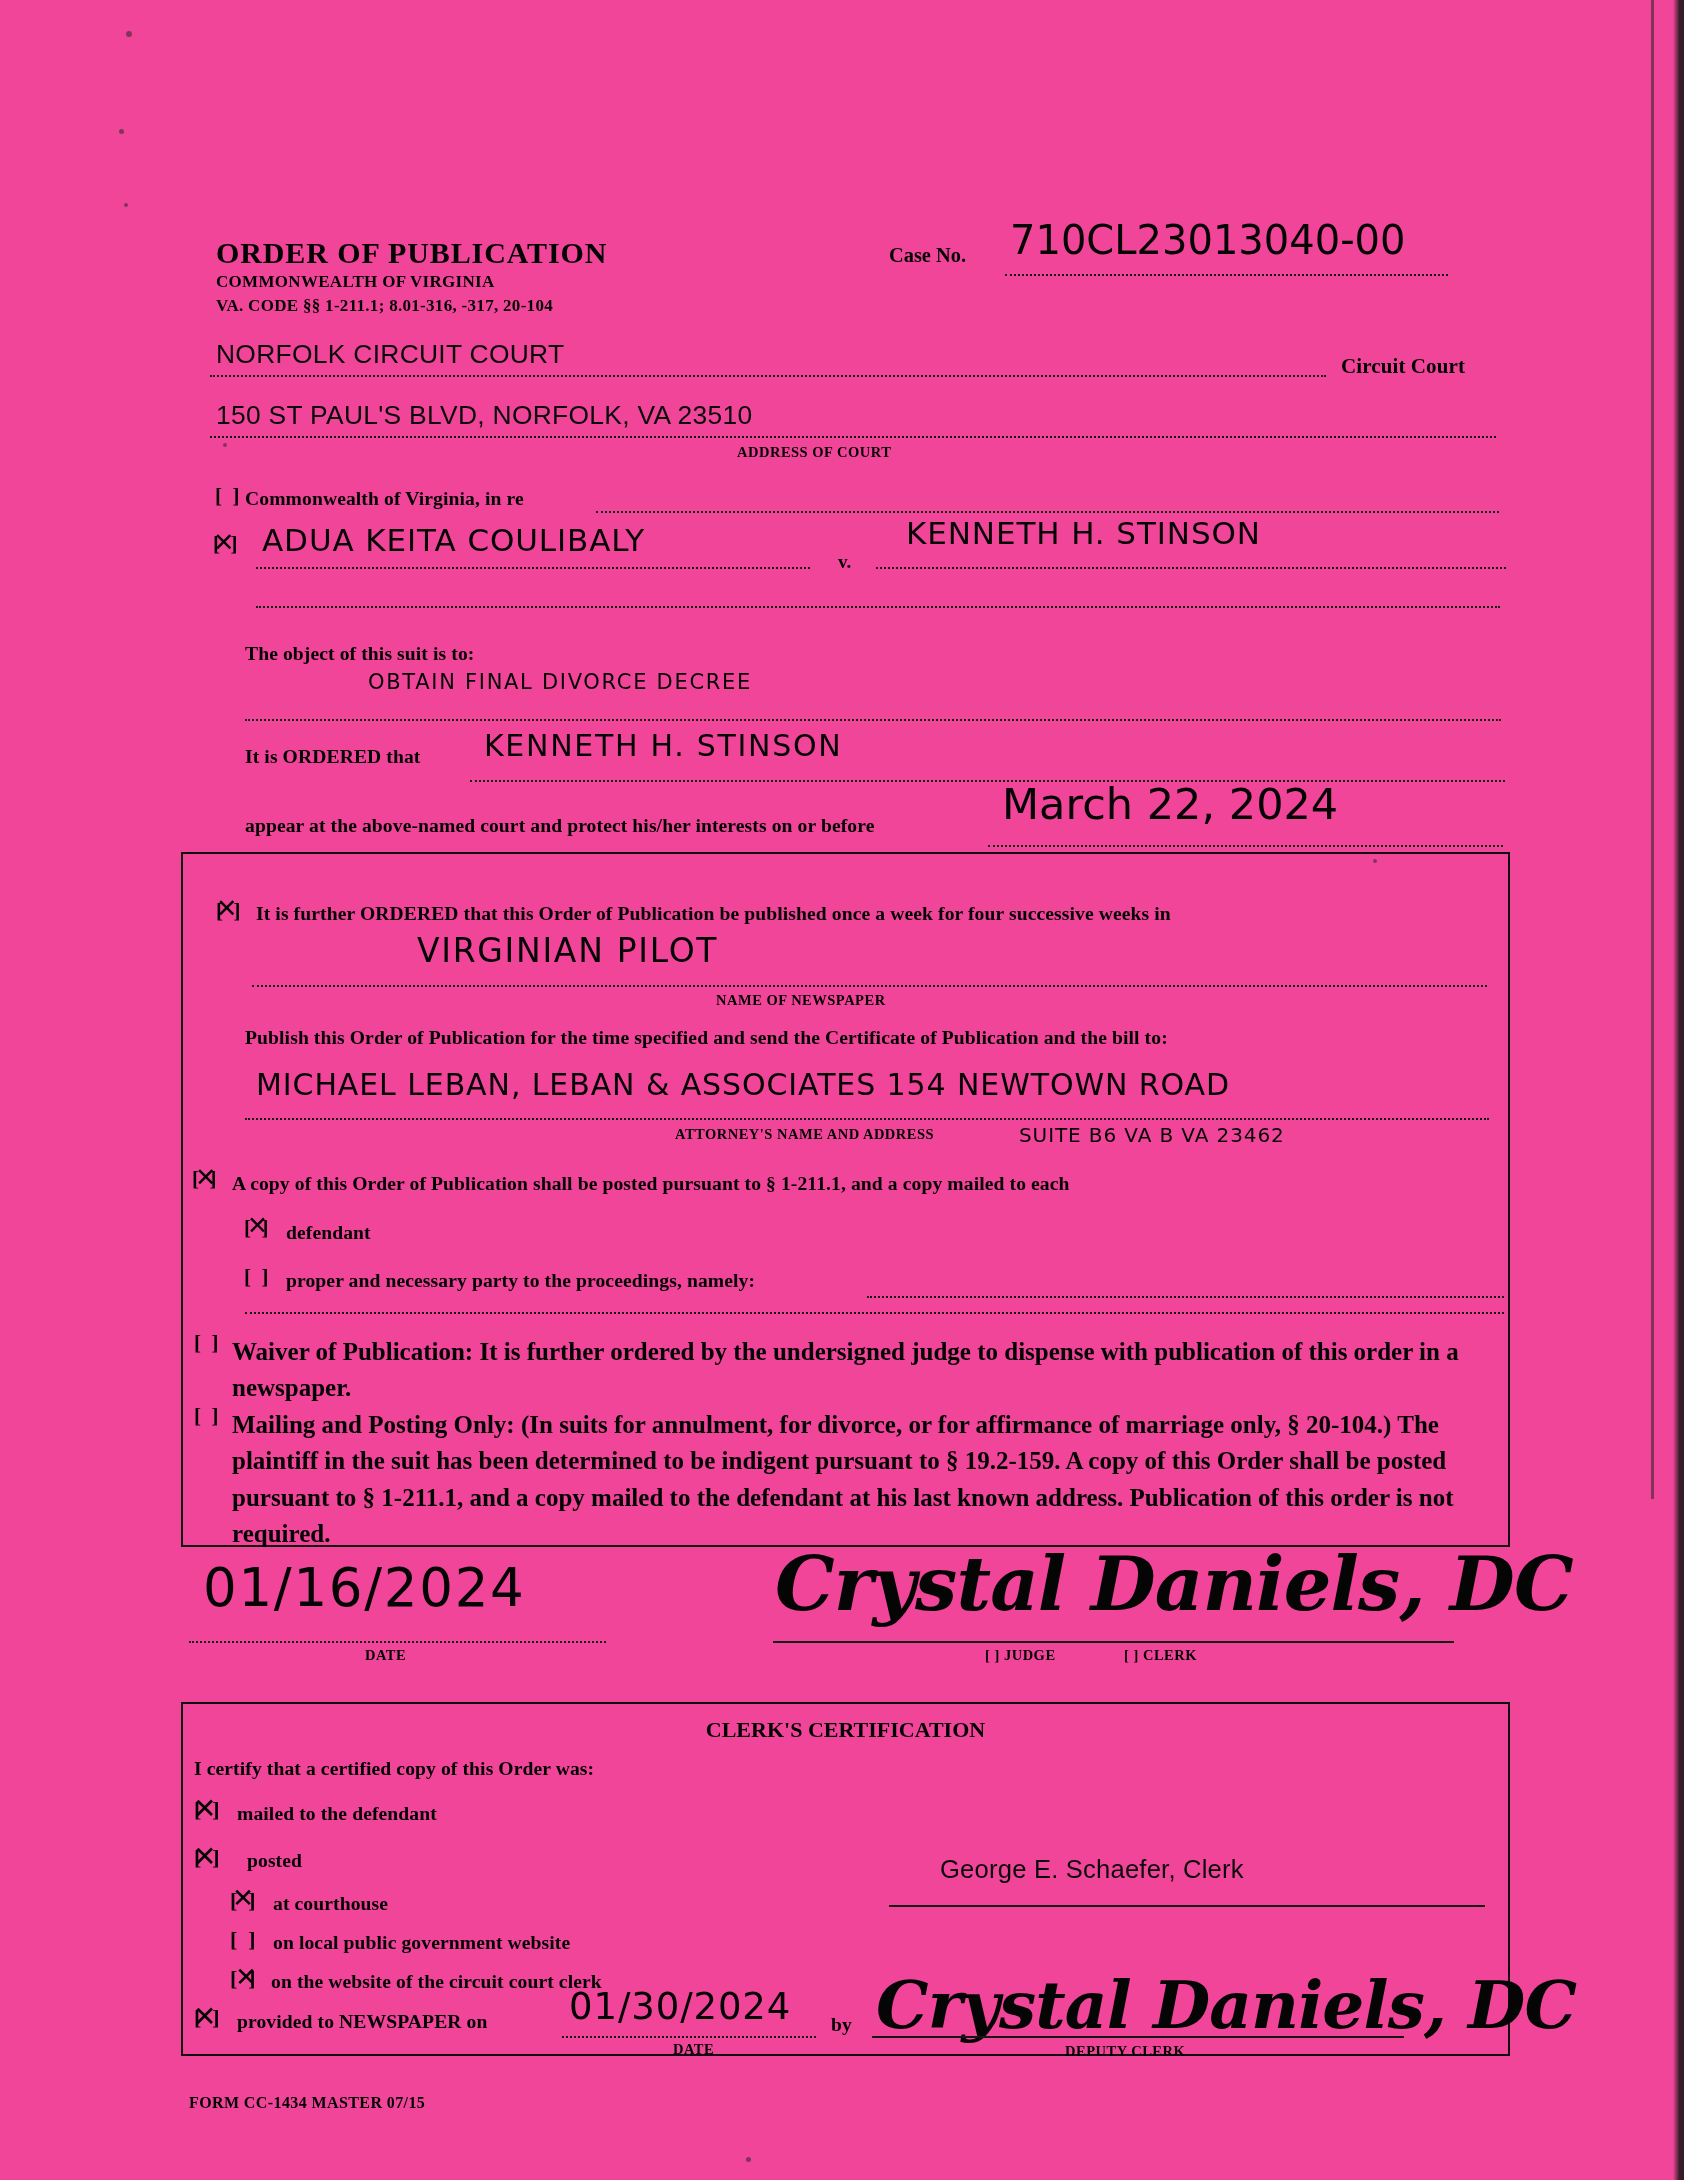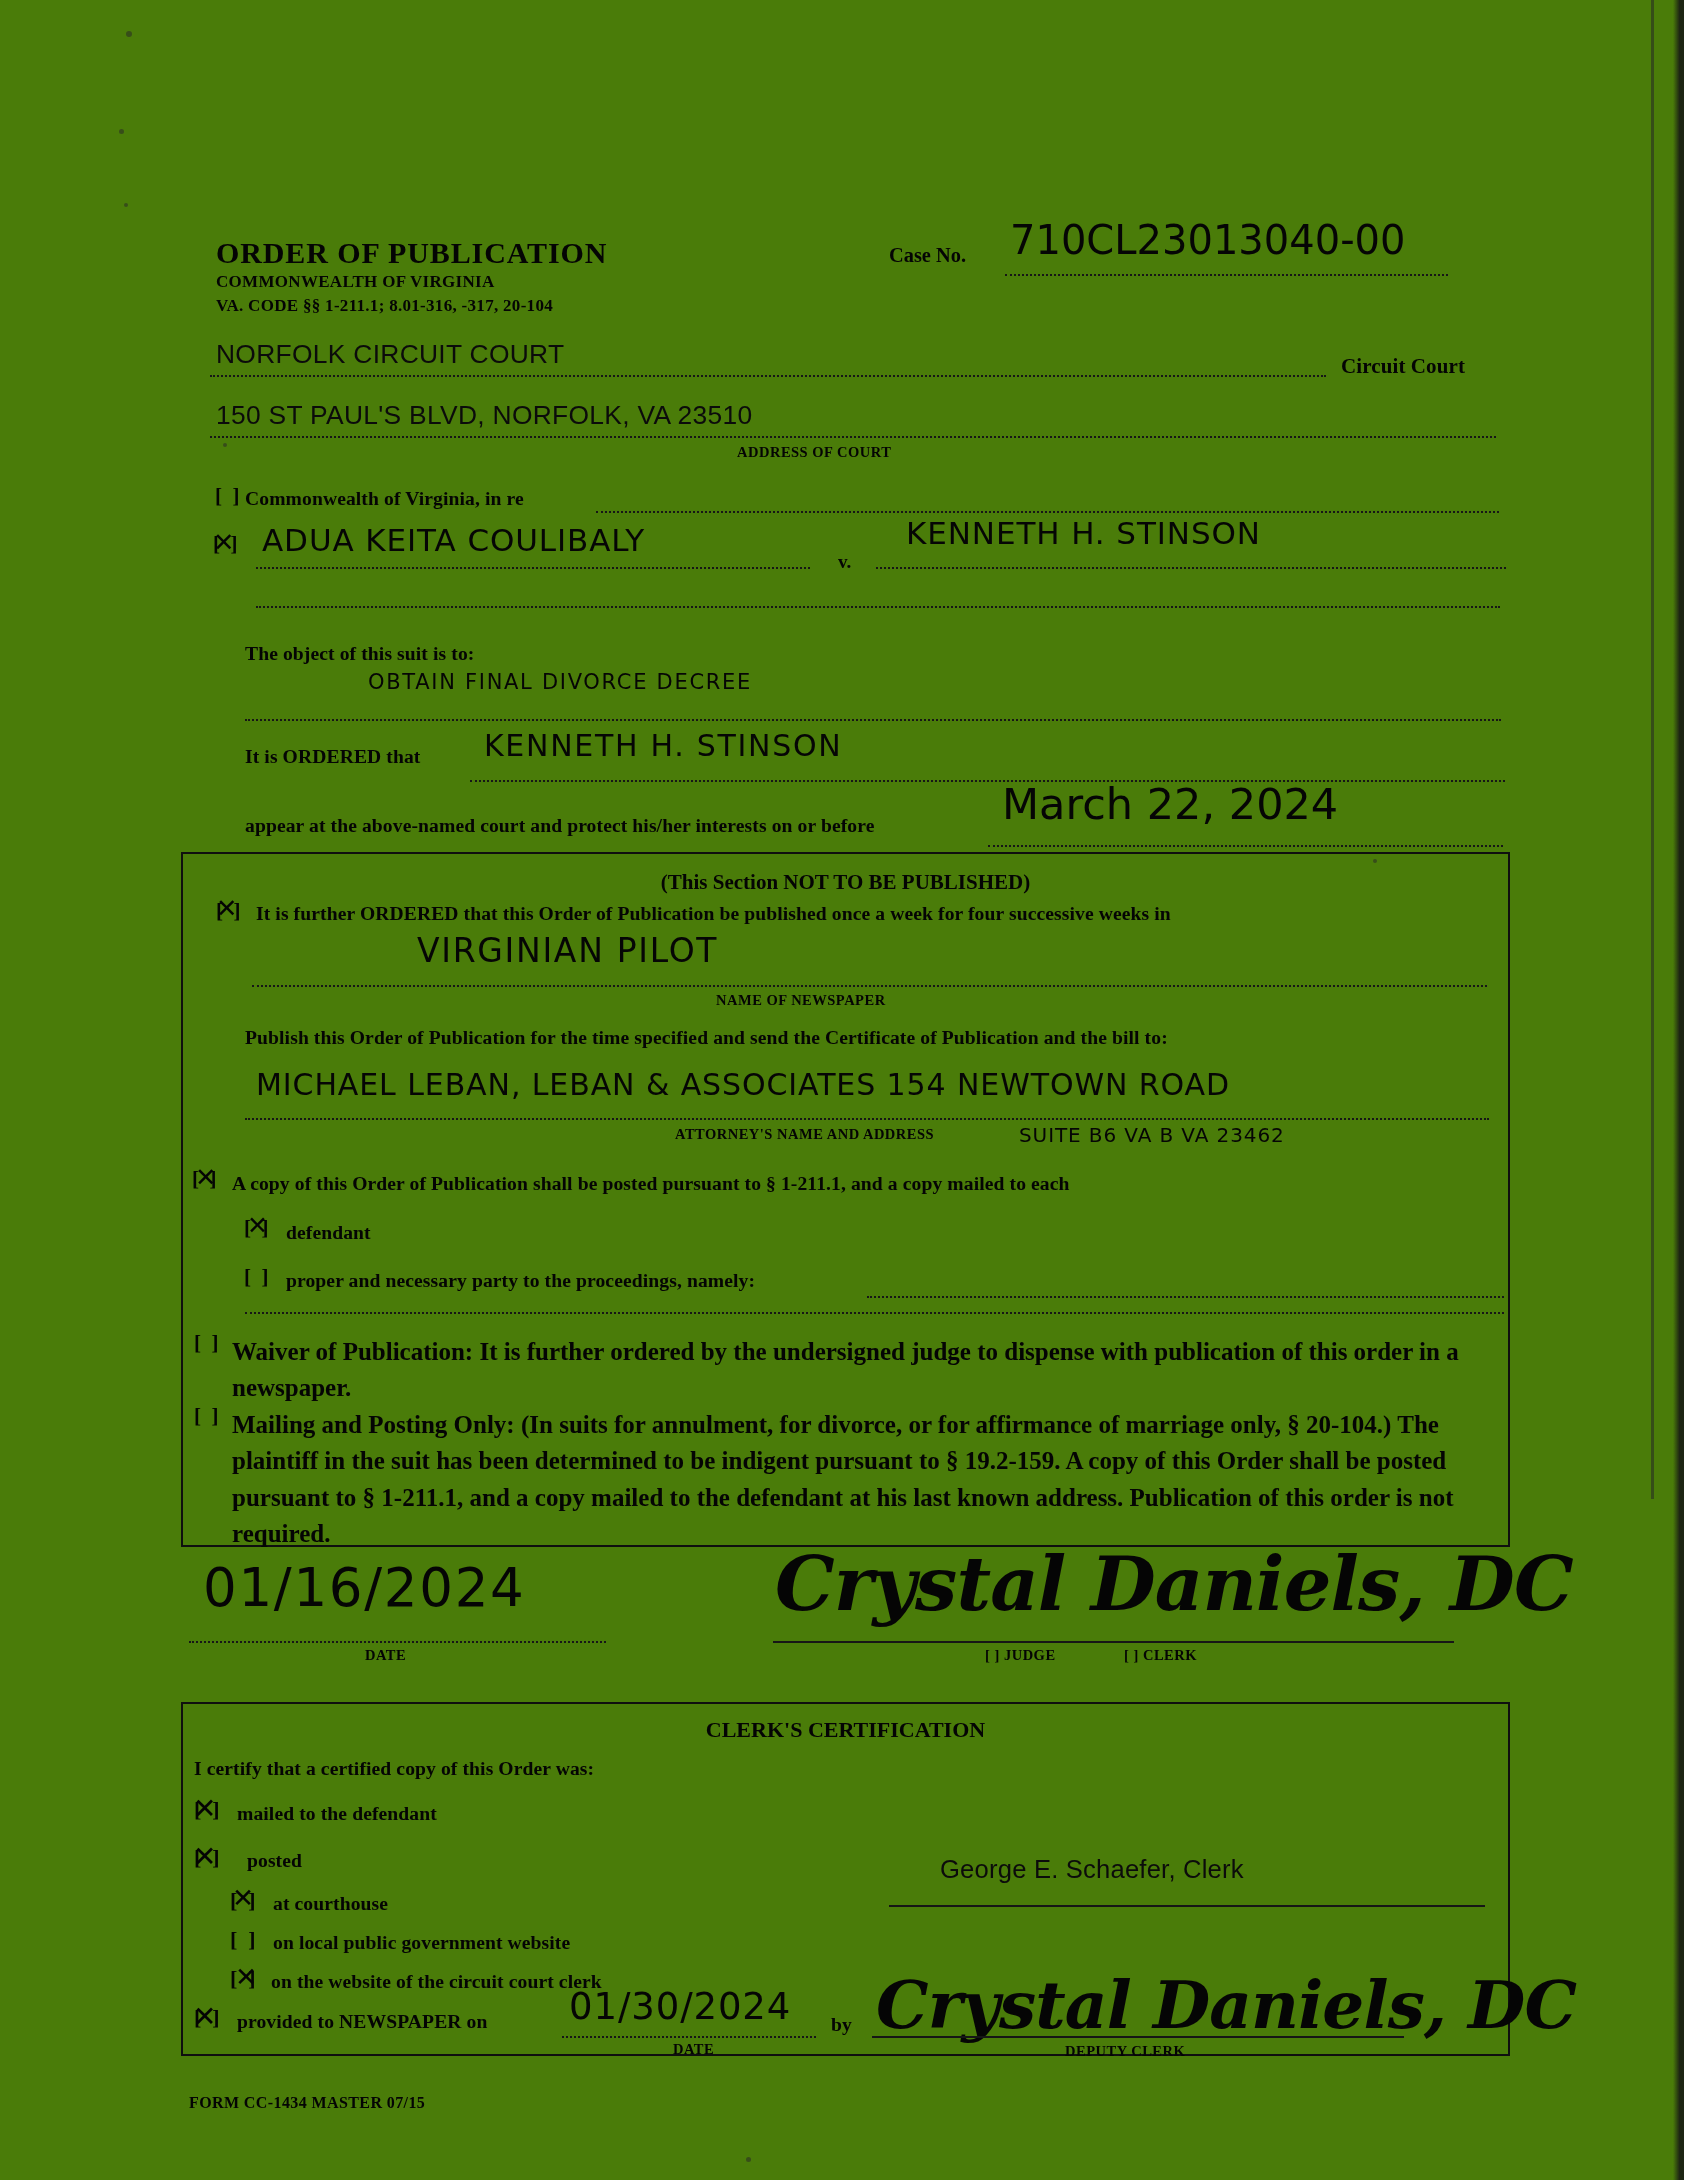--- a/index.html
+++ b/index.html
@@ -7,21 +7,21 @@
     padding: 0;
     background: #8a8a8a;
   }
   body {
     font-family: "Liberation Serif", serif;
   }
   .page {
     position: relative;
     width: 1685px;
     height: 2181px;
-    background: #4d7c0f;
+    background: #ec4899;
     overflow: hidden;
     filter: contrast(1.05);
   }
   
   .scan-edge-right {
     position: absolute;
     top: 0; right: 0;
     width: 12px; height: 2181px;
     background: linear-gradient(to right, rgba(255,255,255,0), #1a1a1a 55%);
     opacity: .85;
@@ -223,21 +223,20 @@
     <div class="txt" style="left:245px; top:744px;">It is ORDERED that</div>
     <div class="hand hand-print" style="left:484px; top:728px; font-size:30px; letter-spacing:1.7px;">KENNETH H. STINSON</div>
     <div class="rule" style="left:470px; top:780px; width:1035px;"></div>
 
     <div class="txt" style="left:245px; top:813px;">appear at the above-named court and protect his/her interests on or before</div>
     <div class="hand" style="left:1002px; top:779px; font-size:43px; letter-spacing:0px; font-family:'DejaVu Sans', sans-serif;">March 22, 2024</div>
     <div class="rule" style="left:988px; top:845px; width:515px;"></div>
 
     <div class="box" style="left:181px; top:852px; width:1329px; height:330px; border-bottom:none;"></div>
 
-    <div class="center-cap" style="left:181px; top:870px; width:1329px; font-size:21px;">(This Section NOT TO BE PUBLISHED)</div>
 
     <div class="cbx" style="left:216px; top:899px; font-size:21px;">[&nbsp;&nbsp;]</div>
     <div class="xmark" style="left:216px; top:893px; font-size:25.6px;">✕</div>
     <div class="txt" style="left:256px; top:901px;">It is further ORDERED that this Order of Publication be published once a week for four successive weeks in</div>
 
     <div class="hand hand-print" style="left:417px; top:931px; font-size:33px; letter-spacing:1.7px;">VIRGINIAN PILOT</div>
     <div class="rule" style="left:252px; top:985px; width:1235px;"></div>
     <div class="caption" style="left:716px; top:992px;">NAME OF NEWSPAPER</div>
 
     <div class="txt" style="left:245px; top:1025px;">Publish this Order of Publication for the time specified and send the Certificate of Publication and the bill to:</div>

